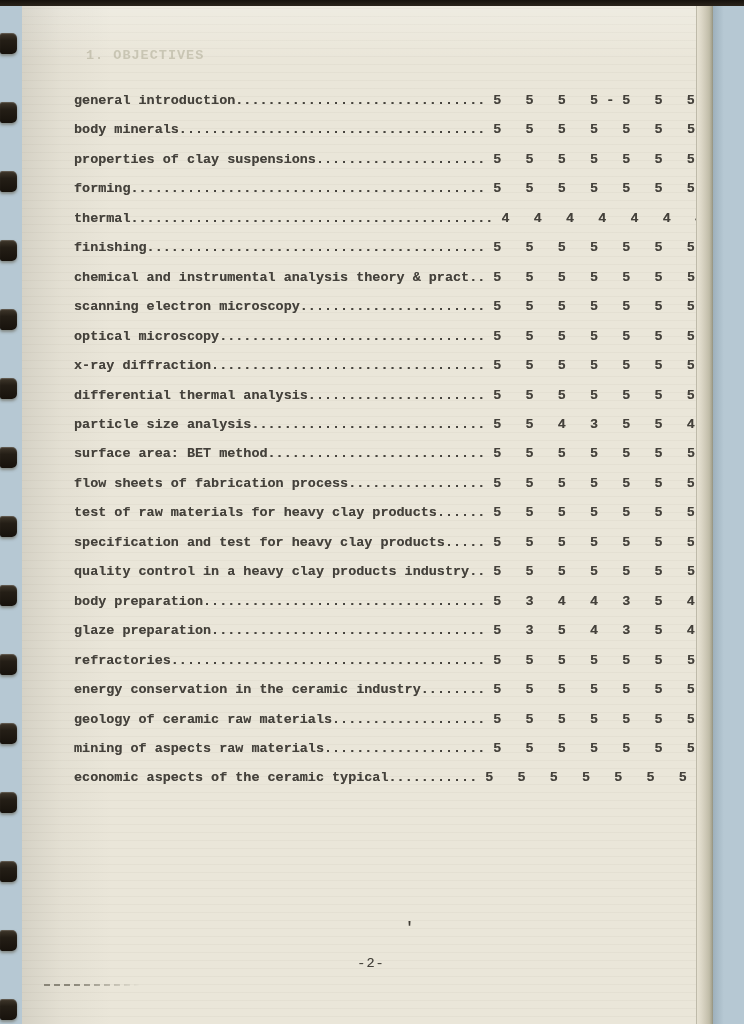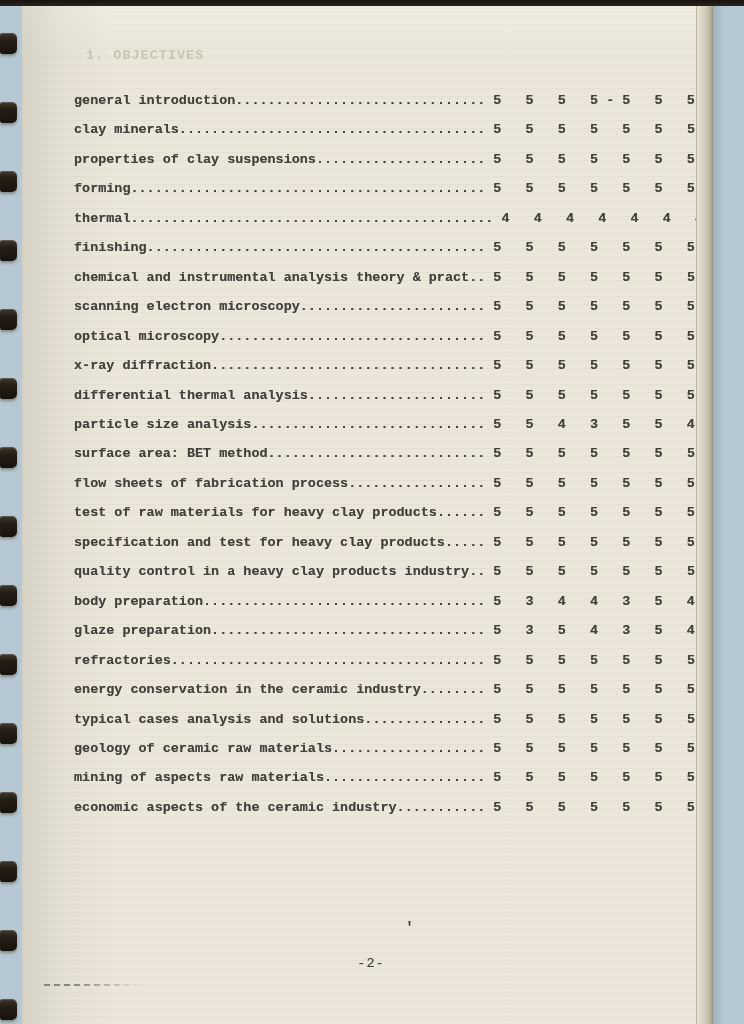--- a/index.html
+++ b/index.html
@@ -95,21 +95,21 @@
 </style>
 </head>
 <body>
 
 <div class="scan">
   <div class="paper">
     <div class="bleedthrough">1. OBJECTIVES</div>
     <div class="table">
   <div class="row"><span class="label">general introduction</span><span class="dots">...............................</span><span class="vals"> 5   5   5   5 - 5   5   5</span></div>
 
-  <div class="row"><span class="label">clay minerals</span><span class="dots">......................................</span><span class="vals"> 5   5   5   5   5   5   5</span></div>
+  <div class="row"><span class="label">body minerals</span><span class="dots">......................................</span><span class="vals"> 5   5   5   5   5   5   5</span></div>
 
 
   <div class="row"><span class="label">properties of clay suspensions</span><span class="dots">.....................</span><span class="vals"> 5   5   5   5   5   5   5</span></div>
 
   <div class="row"><span class="label">forming</span><span class="dots">............................................</span><span class="vals"> 5   5   5   5   5   5   5</span></div>
 
 
   <div class="row"><span class="label">thermal</span><span class="dots">.............................................</span><span class="vals"> 4   4   4   4   4   4   4</span></div>
 
   <div class="row"><span class="label">finishing</span><span class="dots">..........................................</span><span class="vals"> 5   5   5   5   5   5   5</span></div>
@@ -137,27 +137,26 @@
   <div class="row"><span class="label">quality control in a heavy clay products industry</span><span class="dots">..</span><span class="vals"> 5   5   5   5   5   5   5</span></div>
 
   <div class="row"><span class="label">body preparation</span><span class="dots">...................................</span><span class="vals"> 5   3   4   4   3   5   4</span></div>
 
   <div class="row"><span class="label">glaze preparation</span><span class="dots">..................................</span><span class="vals"> 5   3   5   4   3   5   4</span></div>
 
   <div class="row"><span class="label">refractories</span><span class="dots">.......................................</span><span class="vals"> 5   5   5   5   5   5   5</span></div>
 
   <div class="row"><span class="label">energy conservation in the ceramic industry</span><span class="dots">........</span><span class="vals"> 5   5   5   5   5   5   5</span></div>
 
-  <div class="row"><span class="label">typical cases analysis and solutions</span><span class="dots">...............</span><span class="vals"> 5   5   5   5   5   5   5</span></div>
 
   <div class="row"><span class="label">geology of ceramic raw materials</span><span class="dots">...................</span><span class="vals"> 5   5   5   5   5   5   5</span></div>
 
   <div class="row"><span class="label">mining of aspects raw materials</span><span class="dots">....................</span><span class="vals"> 5   5   5   5   5   5   5</span></div>
 
-  <div class="row"><span class="label">economic aspects of the ceramic industry</span><span class="dots">...........</span><span class="vals"> 5   5   5   5   5   5   5</span></div>
+  <div class="row"><span class="label">economic aspects of the ceramic typical</span><span class="dots">...........</span><span class="vals"> 5   5   5   5   5   5   5</span></div>
 </div>
     <div class="stray-mark">'</div>
     <div class="page-number">-2-</div>
     <div class="bottom-dash"></div>
   </div>
   <div class="binding">
       <div class="tooth" style="top: 33px;"></div>
       <div class="tooth" style="top: 102px;"></div>
       <div class="tooth" style="top: 171px;"></div>
       <div class="tooth" style="top: 240px;"></div>

